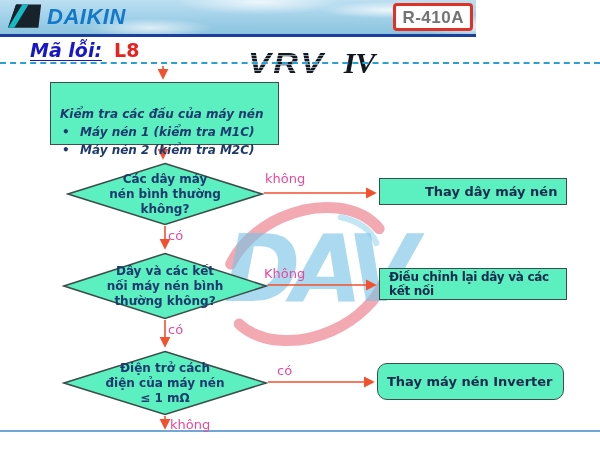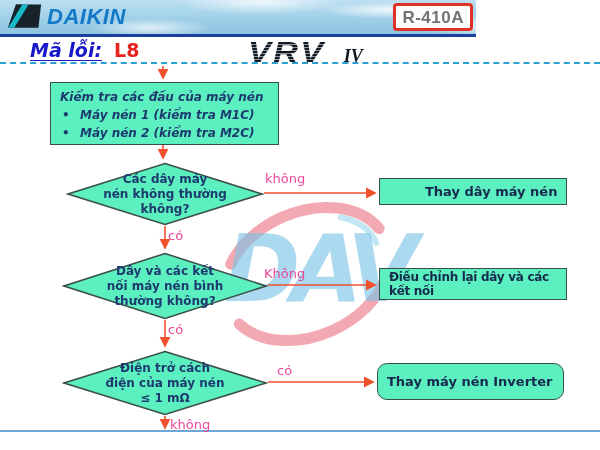--- a/index.html
+++ b/index.html
@@ -27,21 +27,21 @@
   .vrv{position:absolute;left:248px;top:2px;display:flex;align-items:baseline;}
   .vrv-main{
     font-family:"Liberation Sans",sans-serif;
     font-style:italic;font-weight:900;font-size:29px;letter-spacing:2px;
     background-image:repeating-linear-gradient(180deg,#14191f 0px,#14191f 2px,#8d9aa6 2px,#8d9aa6 3px);
     -webkit-background-clip:text;background-clip:text;color:transparent;
     transform:scaleX(1.18);transform-origin:left bottom;
   }
   .vrv-iv{
     font-family:"Liberation Serif","DejaVu Serif",serif;
-    font-weight:700;font-style:italic;font-size:18px;color:#10171e;margin-left:30px;margin-top:44px;
+    font-weight:700;font-style:italic;font-size:30px;color:#10171e;margin-left:30px;margin-top:44px;
   }
   .badge{
     position:absolute;right:3px;top:3px;
     background:#fdfdfd;border:3px solid #e03126;border-radius:4px;
     color:#737373;font-weight:900;font-size:17px;line-height:1;padding:3px 6px 2px 6px;
     font-family:"Liberation Sans",sans-serif;letter-spacing:.5px;
   }
   
   .errline{position:absolute;left:30px;top:39px;display:flex;align-items:flex-end;}
   .err-label{
@@ -56,21 +56,21 @@
   .dav-text{
     position:absolute;left:10px;top:24px;
     font-style:italic;font-weight:800;font-size:92px;line-height:1;letter-spacing:-9px;
     color:#79c3e6;opacity:.62;
   }
   
   .node{position:absolute;z-index:2;}
   .rectbox{
     background:#5cefc0;border:1.5px solid #3b4f4a;color:#1d3a6e;box-sizing:border-box;
   }
-  .start{left:50px;top:82px;width:229px;height:63px;padding:5px 8px 0 9px;
+  .start{left:50px;top:82px;width:229px;height:63px;padding:22px 8px 0 9px;
     font-style:italic;font-weight:600;font-size:12px;line-height:18px;}
   .box-item{display:flex;}
   .bullet{width:18px;flex:0 0 18px;text-align:left;padding-left:2px;}
   .abox{display:flex;align-items:center;padding-left:9px;font-weight:600;color:#152a4d;}
   .a1{left:379px;top:178px;width:188px;height:27px;font-size:13px;padding-left:45px;}
   .a2{left:379px;top:268px;width:188px;height:32px;font-size:12px;letter-spacing:-.3px;}
   .a3{left:377px;top:363px;width:187px;height:37px;font-size:13px;border-radius:10px;}
   .diamond{position:absolute;z-index:2;}
   .diamond svg{position:absolute;left:0;top:0;}
   .dtext{
@@ -156,21 +156,21 @@
       <span>Máy nén 2 (kiểm tra M2C)</span>
     </div>
   </div>
 
   <div class="diamond d1">
     <svg width="198" height="64" viewBox="0 0 198 64">
       <polygon points="99,1.5 196,32 99,62.5 2,32" fill="#5cefc0" stroke="#3b4f4a" stroke-width="1.5"></polygon>
     </svg>
     <div class="dtext">
       <span>Các dây máy</span>
-      <span>nén không thường</span>
+      <span>nén bình thường</span>
       <span>không?</span>
     </div>
   </div>
 
   <div class="diamond d2">
     <svg width="206" height="68" viewBox="0 0 206 68">
       <polygon points="103,1.5 204,34 103,66.5 2,34" fill="#5cefc0" stroke="#3b4f4a" stroke-width="1.5"></polygon>
     </svg>
     <div class="dtext">
       <span>Dây và các kết</span>

